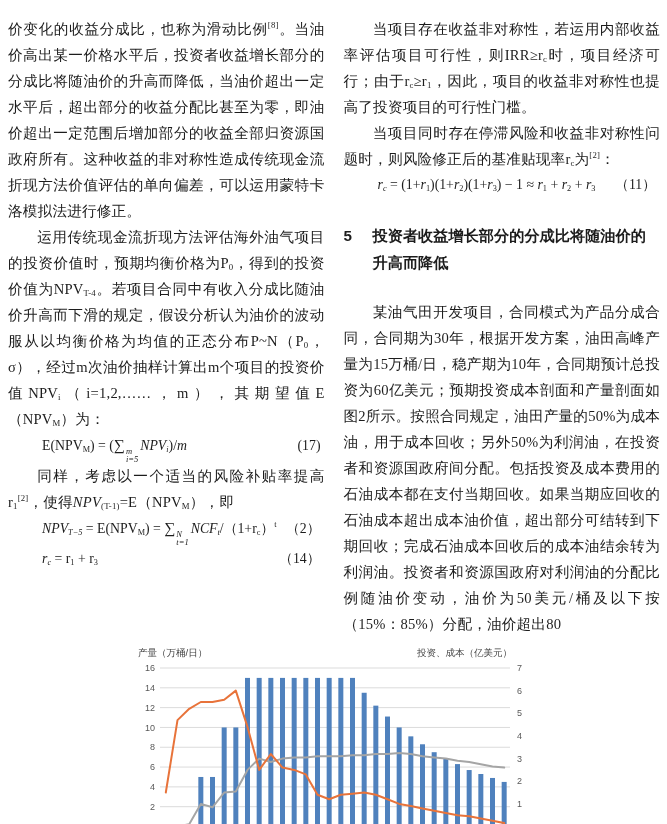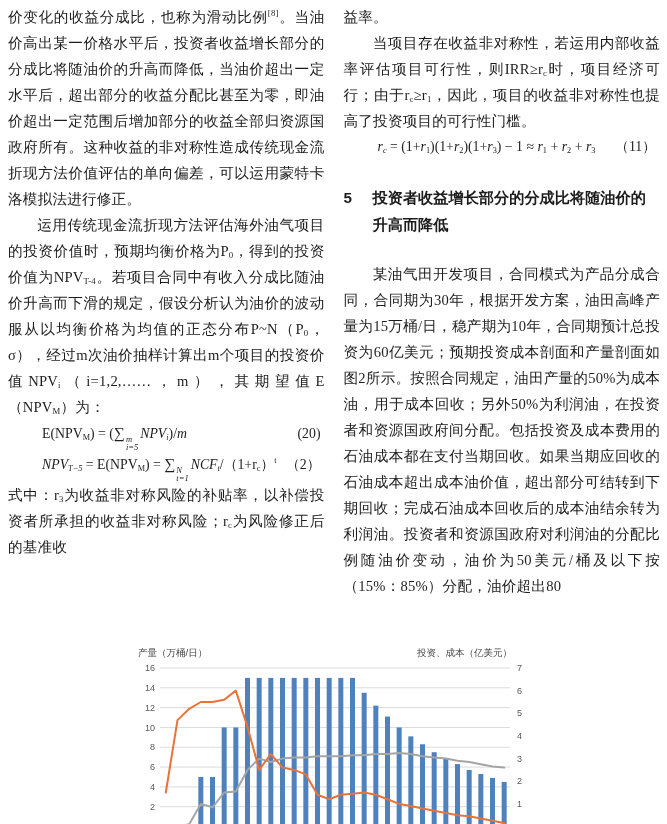--- a/index.html
+++ b/index.html
@@ -7,21 +7,21 @@
     width:667px;height:824px;overflow:hidden;position:relative;
     background:#ffffff;
     font-family:"Liberation Serif","DejaVu Serif",serif;
     color:#1c1c1c;
   }
   .columns{
     display:flex;
     padding:4px 7px 0 8px;
     gap:19px;
   }
-  .col{width:321px;}
+  .col{width:321px;margin-top:12px;}
   .para{
     margin:0;
     font-size:14.6px;
     line-height:26px;
     text-align:justify;
     letter-spacing:0.2px;
   }
   .para.ind{text-indent:2em;}
   sub,sup{font-size:0.60em;line-height:0;}
   sup{vertical-align:super;}
@@ -59,34 +59,38 @@
 
 <div class="columns">
   <div class="col" id="col-left">
       <p class="para">价变化的收益分成比，也称为滑动比例<sup>[8]</sup>。当油价高出某一价格水平后，投资者收益增长部分的分成比将随油价的升高而降低，当油价超出一定水平后，超出部分的收益分配比甚至为零，即油价超出一定范围后增加部分的收益全部归资源国政府所有。这种收益的非对称性造成传统现金流折现方法价值评估的单向偏差，可以运用蒙特卡洛模拟法进行修正。</p>
       <p class="para ind">运用传统现金流折现方法评估海外油气项目的投资价值时，预期均衡价格为P<sub>0</sub>，得到的投资价值为NPV<sub>T-4</sub>。若项目合同中有收入分成比随油价升高而下滑的规定，假设分析认为油价的波动服从以均衡价格为均值的正态分布P~N（P<sub>0</sub>，σ），经过m次油价抽样计算出m个项目的投资价值NPV<sub>i</sub>（i=1,2,……，m），其期望值E（NPV<sub>M</sub>）为：</p>
       <div class="formula">
         <span class="f-body">E(NPV<sub>M</sub>) = (<span class="sum"><span class="sg">∑</span><span class="lims">
               <span>m</span>
               <span>i=5</span>
             </span></span><i>NPV<sub>i</sub></i>)/<i>m</i></span>
-        <span class="f-num">(20)</span>
+        <span class="f-num">(17)</span>
       </div>
+      <p class="para ind">同样，考虑以一个适当的风险补贴率提高r<sub>1</sub><sup>[2]</sup>，使得<i>NPV</i><sub>(T-1)</sub>=E（NPV<sub>M</sub>），即</p>
       <div class="formula">
         <span class="f-body"><i>NPV<sub>T−5</sub></i> = E(NPV<sub>M</sub>) = <span class="sum"><span class="sg">∑</span><span class="lims">
               <span>N</span>
               <span>t=1</span>
             </span></span><i>NCF<sub>t</sub></i>/（1+r<sub>c</sub>）<sup>t</sup></span>
         <span class="f-num">（2）</span>
       </div>
-      <p class="para">式中：r<sub>3</sub>为收益非对称风险的补贴率，以补偿投资者所承担的收益非对称风险；r<sub>c</sub>为风险修正后的基准收</p>
+      <div class="formula">
+        <span class="f-body"><i>r<sub>c</sub></i> = r<sub>1</sub> + r<sub>3</sub></span>
+        <span class="f-num">（14）</span>
+      </div>
     </div>
   <div class="col" id="col-right">
-      <p class="para">益率。</p>
       <p class="para ind">当项目存在收益非对称性，若运用内部收益率评估项目可行性，则IRR≥r<sub>c</sub>时，项目经济可行；由于r<sub>c</sub>≥r<sub>1</sub>，因此，项目的收益非对称性也提高了投资项目的可行性门槛。</p>
+      <p class="para ind">当项目同时存在停滞风险和收益非对称性问题时，则风险修正后的基准贴现率r<sub>c</sub>为<sup>[2]</sup>：</p>
       <div class="formula">
         <span class="f-body"><i>r<sub>c</sub></i> = (1+<i>r</i><sub>1</sub>)(1+<i>r</i><sub>2</sub>)(1+<i>r</i><sub>3</sub>) − 1 ≈ <i>r</i><sub>1</sub> + <i>r</i><sub>2</sub> + <i>r</i><sub>3</sub></span>
         <span class="f-num">（11）</span>
       </div>
       <h2 class="heading">
         <span class="h-num">5</span>
         <span class="h-text">投资者收益增长部分的分成比将随油价的升高而降低</span>
       </h2>
       <p class="para ind">某油气田开发项目，合同模式为产品分成合同，合同期为30年，根据开发方案，油田高峰产量为15万桶/日，稳产期为10年，合同期预计总投资为60亿美元；预期投资成本剖面和产量剖面如图2所示。按照合同规定，油田产量的50%为成本油，用于成本回收；另外50%为利润油，在投资者和资源国政府间分配。包括投资及成本费用的石油成本都在支付当期回收。如果当期应回收的石油成本超出成本油价值，超出部分可结转到下期回收；完成石油成本回收后的成本油结余转为利润油。投资者和资源国政府对利润油的分配比例随油价变动，油价为50美元/桶及以下按（15%：85%）分配，油价超出80</p>
     </div>

